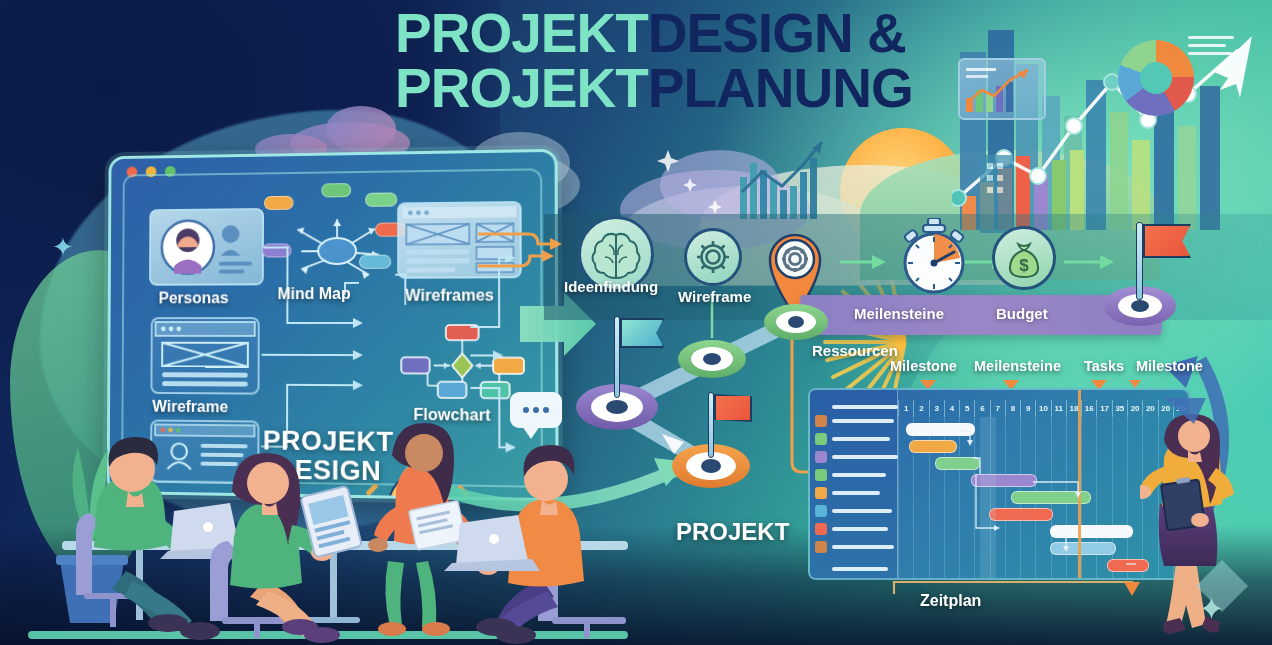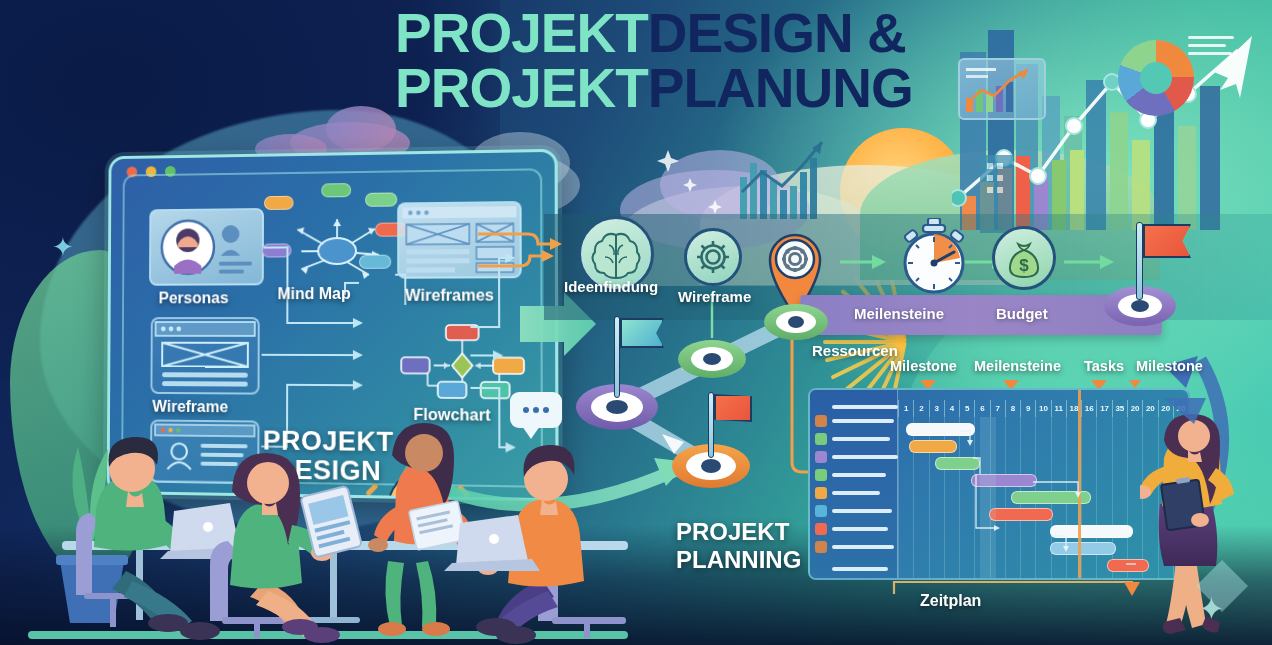--- a/index.html
+++ b/index.html
@@ -811,21 +811,20 @@
     <div class="ring" style="left:14px; top:8px; width:44px; height:24px;"></div>
     <div class="core" style="left:27px; top:14px; width:18px; height:12px;"></div>
   </div>
   <div class="flagpole" style="left:1136px; top:222px; width:7px; height:78px;"></div>
   <div class="flag" style="left:1143px; top:224px; width:48px; height:34px;
               background:linear-gradient(135deg,#f5714b,#e8553c);
               clip-path:polygon(0 0,100% 0,82% 50%,100% 100%,0 100%);"></div>
 
   <div class="planning-label">
     <div>PROJEKT</div>
-    <div>PLANNING</div>
   </div>
 
   <div class="gantt-top-labels">
     <div class="gt-lab" style="left:10px; top:0;">Milestone</div>
     <div class="gt-lab" style="left:94px; top:0;">Meilensteine</div>
     <div class="gt-lab" style="left:204px; top:0;">Tasks</div>
     <div class="gt-lab" style="left:256px; top:0;">Milestone</div>
     <div class="gt-tri" style="left:40px; top:22px;"></div>
     <div class="gt-tri" style="left:123px; top:22px;"></div>
     <div class="gt-tri" style="left:211px; top:22px;"></div>

